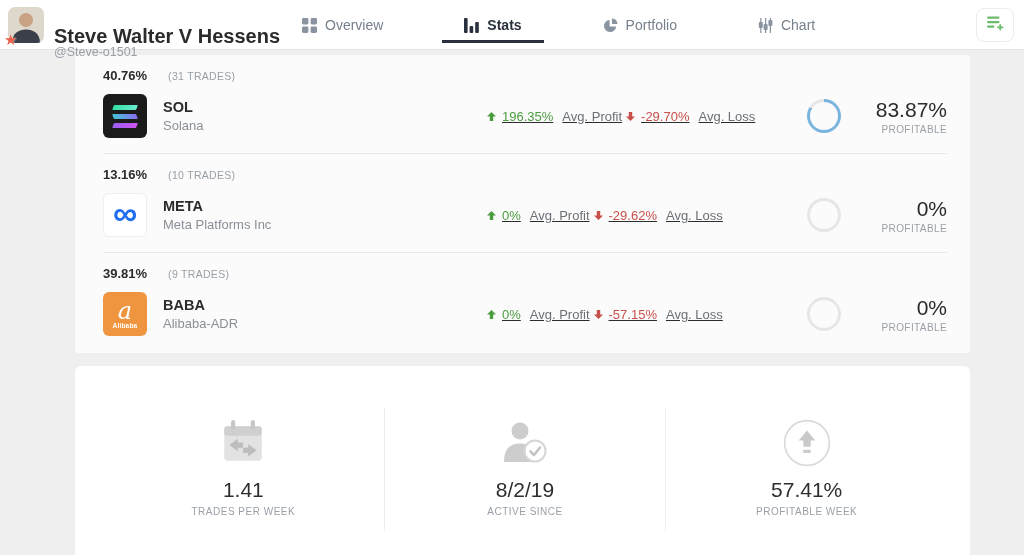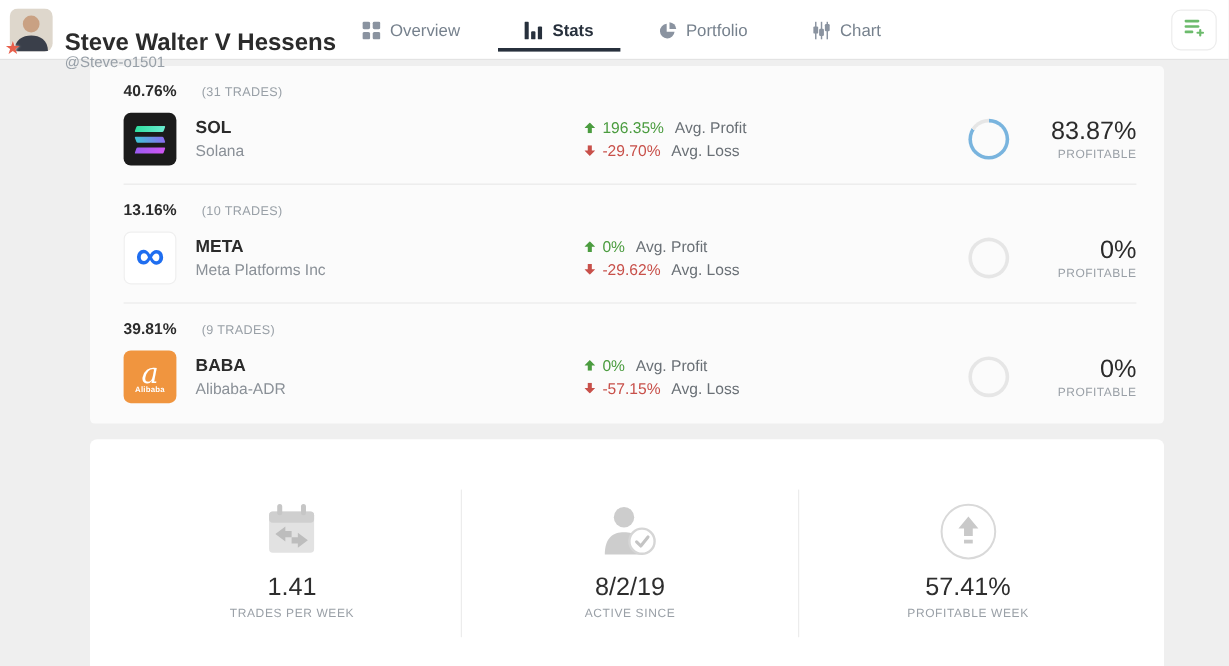--- a/index.html
+++ b/index.html
@@ -8,21 +8,21 @@
 
   
   .topbar { position:relative; height:50px; background:#fff; border-bottom:1px solid #e3e3e3; display:flex; align-items:center; }
   .user { display:flex; align-items:center; gap:10px; padding-left:8px; min-width:290px; }
   .avatar { position:relative; width:36px; height:36px; border-radius:7px; overflow:visible; flex:0 0 auto; }
   .avatar svg { border-radius:7px; display:block; }
   .star-badge { position:absolute; left:-4px; bottom:-6px; font-size:15px; color:#e8604c; text-shadow:0 0 2px #fff; }
   .user-name { font-size:20px; font-weight:700; color:#2b2b2b; line-height:17px;margin-top:38px; }
   .user-handle { font-size:12.5px; color:#98a0a8; line-height:15px; }
 
-  .tabs { position:absolute; left:302px; top:0; height:50px; display:flex; gap:54px; }
+  .tabs { position:absolute; left:302px; top:0; height:50px; display:flex; gap:81px; }
   .tab { position:relative; display:flex; align-items:center; gap:8px; height:100%; font-size:14px; color:#76818d; cursor:pointer; }
   .tab .t-icon { display:flex; align-items:center; }
   .tab.active { color:#27303c; font-weight:700;justify-content:space-between; }
   .tab.active::after { content:""; position:absolute; left:-22px; right:-22px; bottom:7px; height:3px; background:#27303c; }
 
   .list-add-btn { position:absolute; right:10px; top:8px; width:38px; height:34px; background:#fff; border:1px solid #ececec; border-radius:8px; display:flex; align-items:center; justify-content:center; cursor:pointer; }
 
   
   .main { padding:5px 0 0 0; }
   .card1 { margin-left:75px; width:895px; background:#fbfbfb; border-radius:4px; padding:0 23px 2px 28px; }
@@ -37,21 +37,21 @@
   .sol-b1 { background:linear-gradient(90deg,#2fe0a0,#6cead0); transform:skewX(-20deg); }
   .sol-b2 { background:linear-gradient(90deg,#3fc4d6,#8a6cf0); transform:skewX(20deg); }
   .sol-b3 { background:linear-gradient(90deg,#9a5cf0,#cf55f2); transform:skewX(-20deg); }
   .logo-meta { background:#fff; border:1px solid #efefef; display:flex; align-items:center; justify-content:center; }
   .meta-glyph { font-size:34px; font-weight:700; color:#1f6ef0; line-height:1; margin-top:-4px; }
   .logo-baba { background:#f0953f; display:flex; flex-direction:column; align-items:center; justify-content:center; }
   .baba-glyph { font-family:"DejaVu Serif","Liberation Serif",serif; font-style:italic; font-size:24px; color:#fff; line-height:22px; }
   .baba-word { font-size:6.5px; font-weight:700; color:#fff; letter-spacing:.2px; }
   .asset-symbol { font-size:14.5px; font-weight:700; color:#2b2b2b; line-height:19px; }
   .asset-name { font-size:13px; color:#8a9097; line-height:17px; }
-  .pl-block { flex:1; display:flex; flex-direction:column; gap:4px; }
+  .pl-block { flex:1; display:flex; flex-direction:row; gap:4px;text-decoration:underline; }
   .pl-line { display:flex; align-items:center; gap:6px; font-size:13px; }
   .pl-val-up { color:#4b9c3f; }
   .pl-val-down { color:#c8504a; }
   .pl-label { color:#6a7076; margin-left:3px; }
   .right-block { display:flex; align-items:center; gap:14px; }
   .gauge { width:34px; height:34px; border-radius:50%; display:flex; align-items:center; justify-content:center; }
   .gauge-inner { width:28px; height:28px; border-radius:50%; background:#fbfbfb; }
   .pct-block { width:92px; text-align:right; }
   .pct-big { font-size:21px; font-weight:500; color:#2b2b2b; line-height:24px; }
   .pct-label { font-size:10px; color:#9aa0a7; letter-spacing:.4px; margin-top:2px; }

